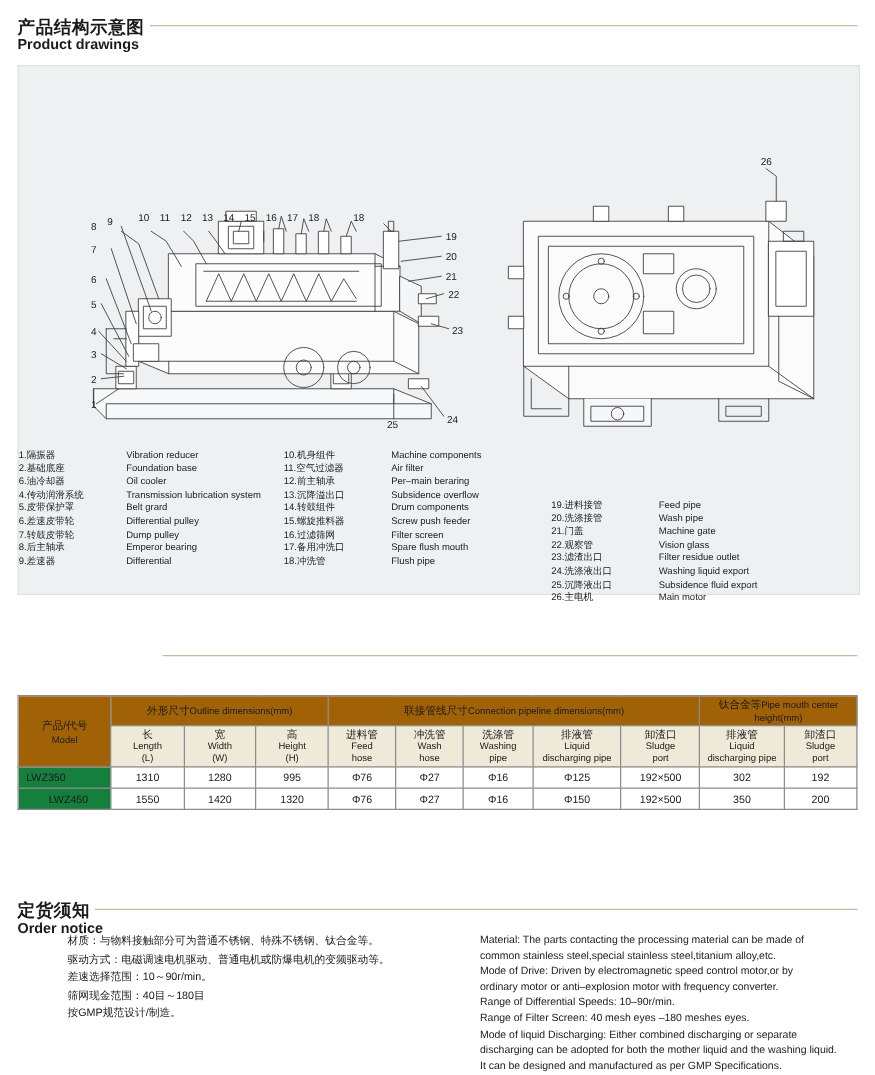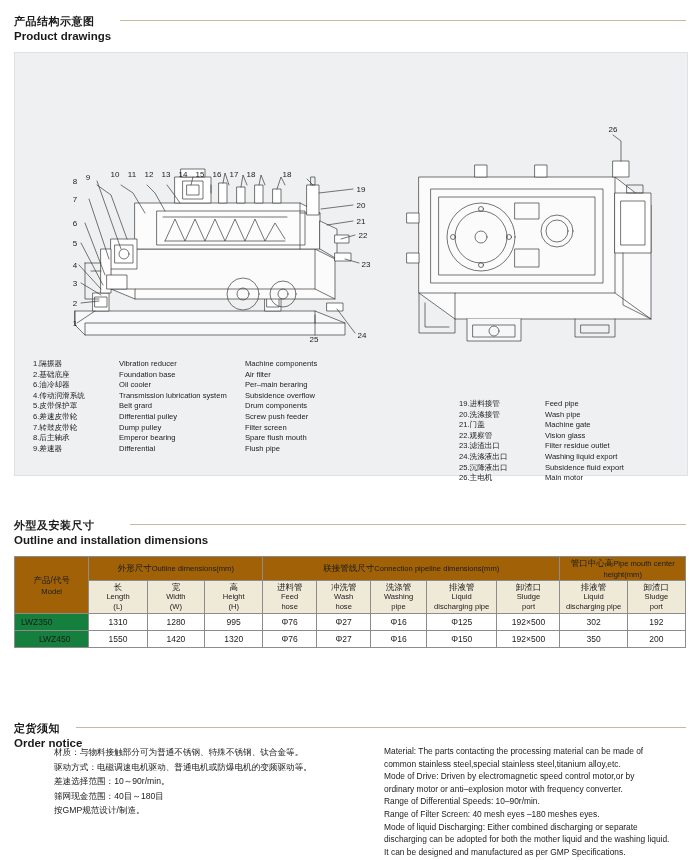--- a/index.html
+++ b/index.html
@@ -8,34 +8,34 @@
     background:#ffffff;
     font-family:"Liberation Sans", sans-serif;
     color:#231f20;
     position:relative;
     overflow:hidden;
   }
   .page{position:relative;width:700px;height:860px;}
 
   
   .sec-head{position:absolute;left:14px;}
-  .sec-head .cn{font-size:11px;font-weight:bold;color:#1a1a1a;letter-spacing:.5px;line-height:15px;}
+  .sec-head .cn{font-size:14px;font-weight:bold;color:#1a1a1a;letter-spacing:.5px;line-height:15px;}
   .sec-head .en{font-size:11.5px;font-weight:bold;color:#1a1a1a;line-height:14px;}
   .rule{position:absolute;height:1px;background:#c9b9a0;}
 
   
   .panel{
     position:absolute;left:14px;top:52px;width:672px;height:422px;
     background:#eef0f2;border:1px solid #dfe2e5;
   }
   .drawing{position:absolute;left:0;top:0;width:672px;height:300px;}
   .drawing svg{display:block;}
 
   
-  .legend{position:absolute;left:18px;top:306px;width:640px;
+  .legend{position:absolute;left:0;top:306px;width:640px;
           display:flex;gap:0px;font-size:7.6px;line-height:10.6px;color:#1b1b1b;}
   .legend .col{display:flex;}
   .legend .cn-col{width:86px;}
   .legend .en-col{width:118px;}
   .legend-c1{width:212px;}
   .legend-c2{width:214px;}
   .legend-c3{width:214px;margin-top:40px;}
   .legend .cn-col div,.legend .en-col div{white-space:nowrap;overflow:hidden;}
 
   
@@ -269,20 +269,31 @@
           <div>Transmission lubrication system</div>
           <div>Belt grard</div>
           <div>Differential pulley</div>
           <div>Dump pulley</div>
           <div>Emperor bearing</div>
           <div>Differential</div>
         </div>
       </div>
 
       <div class="col legend-c2">
+        <div class="cn-col">
+          <div>10.机身组件</div>
+          <div>11.空气过滤器</div>
+          <div>12.前主轴承</div>
+          <div>13.沉降溢出口</div>
+          <div>14.转鼓组件</div>
+          <div>15.螺旋推料器</div>
+          <div>16.过滤筛网</div>
+          <div>17.备用冲洗口</div>
+          <div>18.冲洗管</div>
+        </div>
         <div class="en-col">
           <div>Machine components</div>
           <div>Air filter</div>
           <div>Per–main beraring</div>
           <div>Subsidence overflow</div>
           <div>Drum components</div>
           <div>Screw push feeder</div>
           <div>Filter screen</div>
           <div>Spare flush mouth</div>
           <div>Flush pipe</div>
@@ -308,42 +319,38 @@
           <div>Filter residue outlet</div>
           <div>Washing liquid export</div>
           <div>Subsidence fluid export</div>
           <div>Main motor</div>
         </div>
       </div>
 
     </div>
   </div>
 
-  <div class="sec-head" style="top:518px;">
-    <div class="cn">外型及安装尺寸</div>
-    <div class="en">Outline and installation dimensions</div>
-  </div>
   <div class="rule" style="left:130px;top:524px;width:556px;"></div>
 
   <div class="tbl-wrap">
     <table class="dim">
       <tbody>
           <tr>
         <td class="grp" rowspan="2" style="width:72px;">
           <div class="cn-s">产品/代号</div>
           <div class="en-s">Model</div>
         </td>
         <td class="grp" colspan="3">
           <span class="cn-s">外形尺寸</span><span class="en-s">Outline dimensions(mm)</span>
         </td>
         <td class="grp" colspan="5">
           <span class="cn-s">联接管线尺寸</span><span class="en-s">Connection pipeline dimensions(mm)</span>
         </td>
         <td class="grp" colspan="2">
-          <span class="cn-s">管口中心高</span><span class="en-s">Pipe mouth center height(mm)</span>
+          <span class="cn-s">钛合金等</span><span class="en-s">Pipe mouth center height(mm)</span>
         </td>
       </tr>
       <tr>
         <td class="sub" style="width:58px;">
           <div class="cn-s">长</div>
           <div class="en-s">Length</div>
           <div class="en-s">(L)</div>
         </td>
         <td class="sub" style="width:58px;">
           <div class="cn-s">宽</div>

